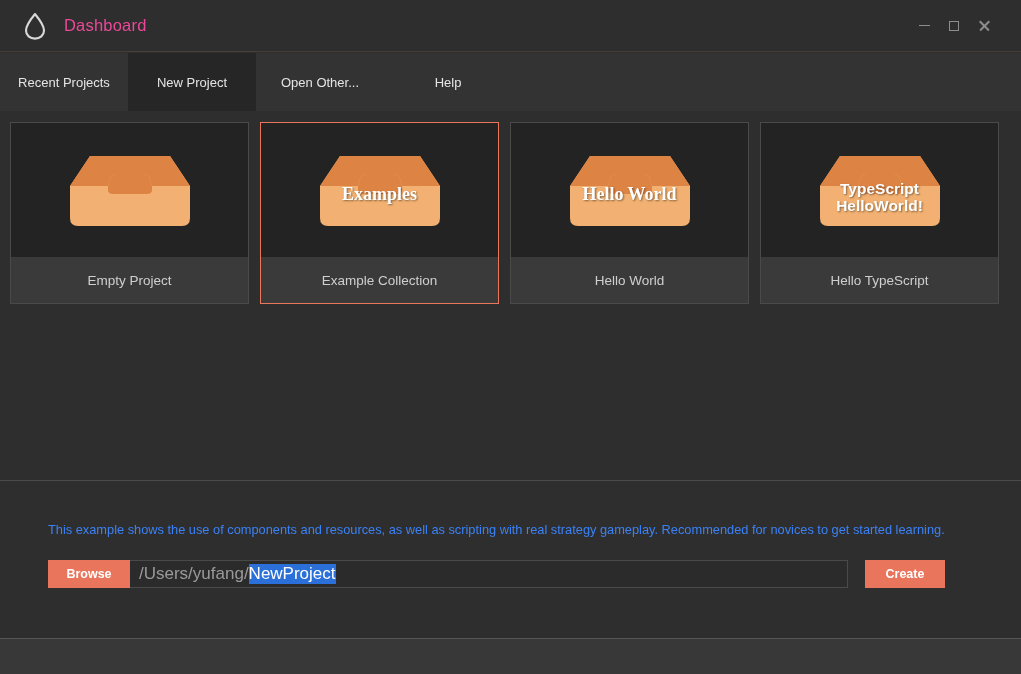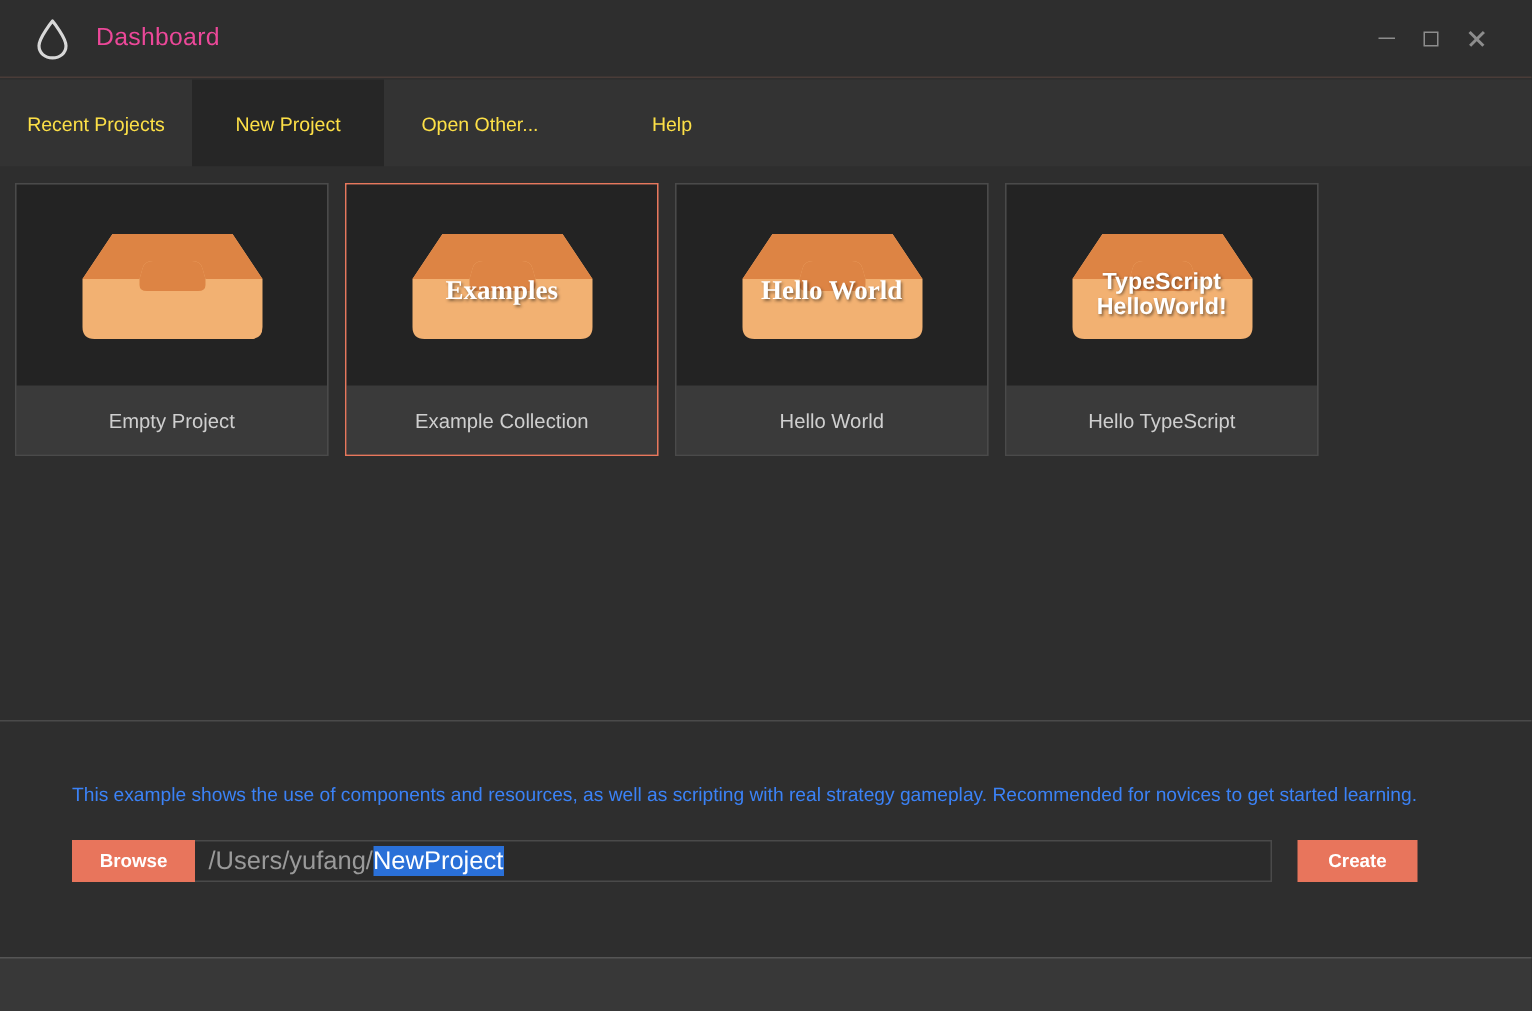--- a/index.html
+++ b/index.html
@@ -44,21 +44,21 @@
 
   
   .tabbar {
     position: absolute; left: 0; top: 53px; width: 1021px; height: 58px;
     background: #333333;
     display: flex; align-items: stretch;
   }
   .tab {
     width: 128px; height: 58px;
     display: flex; align-items: center; justify-content: center;
-    font-size: 13px; color: #fde047;
+    font-size: 13px; color: #e5e5e5;
   }
   .tab.active { background: #262626; }
   .search-area {
     margin-left: auto; display: flex; align-items: center; padding-right: 22px;
   }
   .search-box {
     width: 208px; height: 31px; border-radius: 16px;
     background: #2b2b2b;
     display: flex; align-items: center; padding-left: 14px;
   }
@@ -78,21 +78,21 @@
 
   
   .content {
     position: absolute; left: 0; top: 111px; width: 1021px; height: 369px;
     background: #2e2e2e;
   }
   .grid {
     display: flex; gap: 11px; padding: 11px 10px 0 10px;
   }
   .card {
-    width: 209px; height: 182px;
+    width: 239px; height: 182px;
     border: 1px solid #4a4a4a;
     background: #3a3a3a;
     display: flex; flex-direction: column;
     overflow: hidden;
   }
   .card.selected { border: 1px solid #e8775c; }
   .thumb {
     height: 134px; background: #232323;
     display: flex; align-items: center; justify-content: center;
     position: relative;

